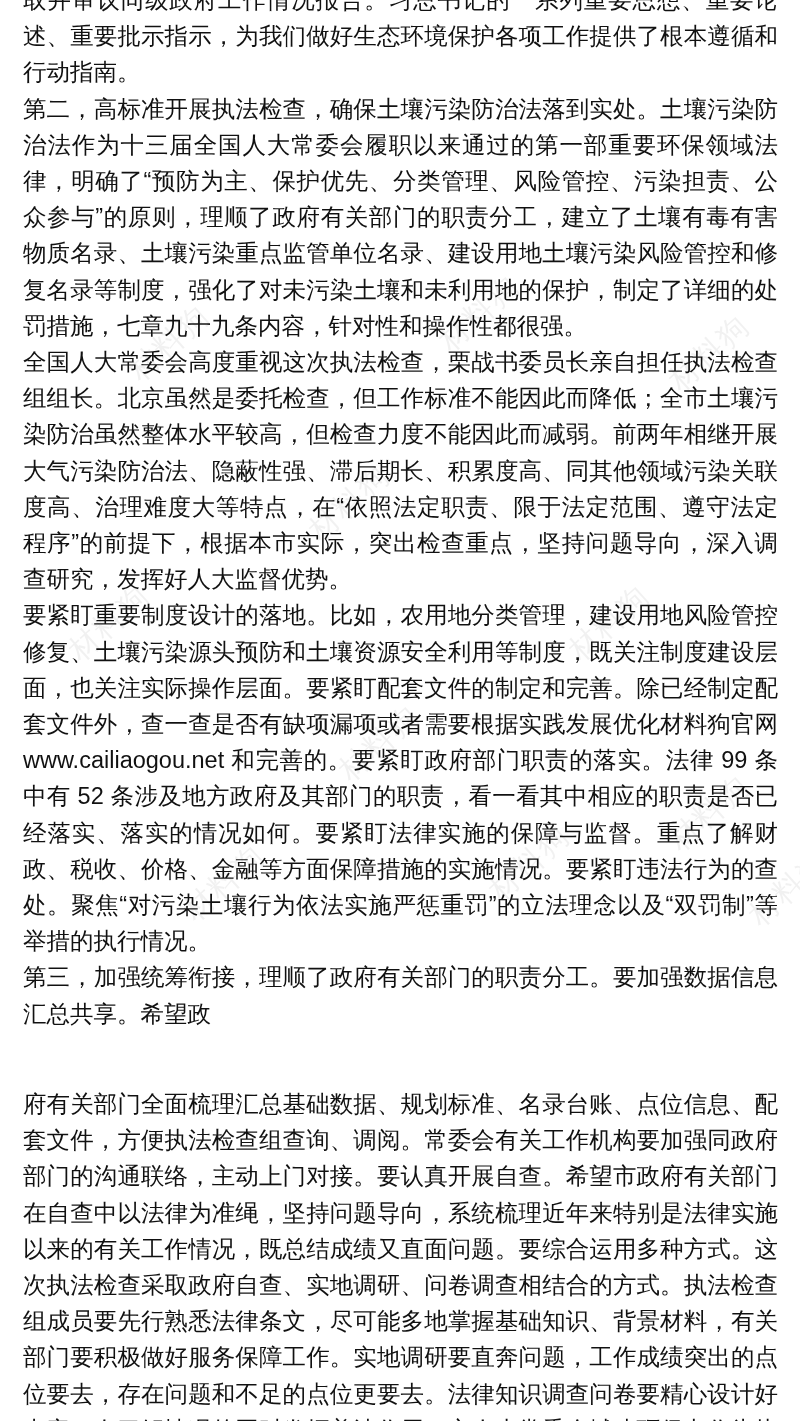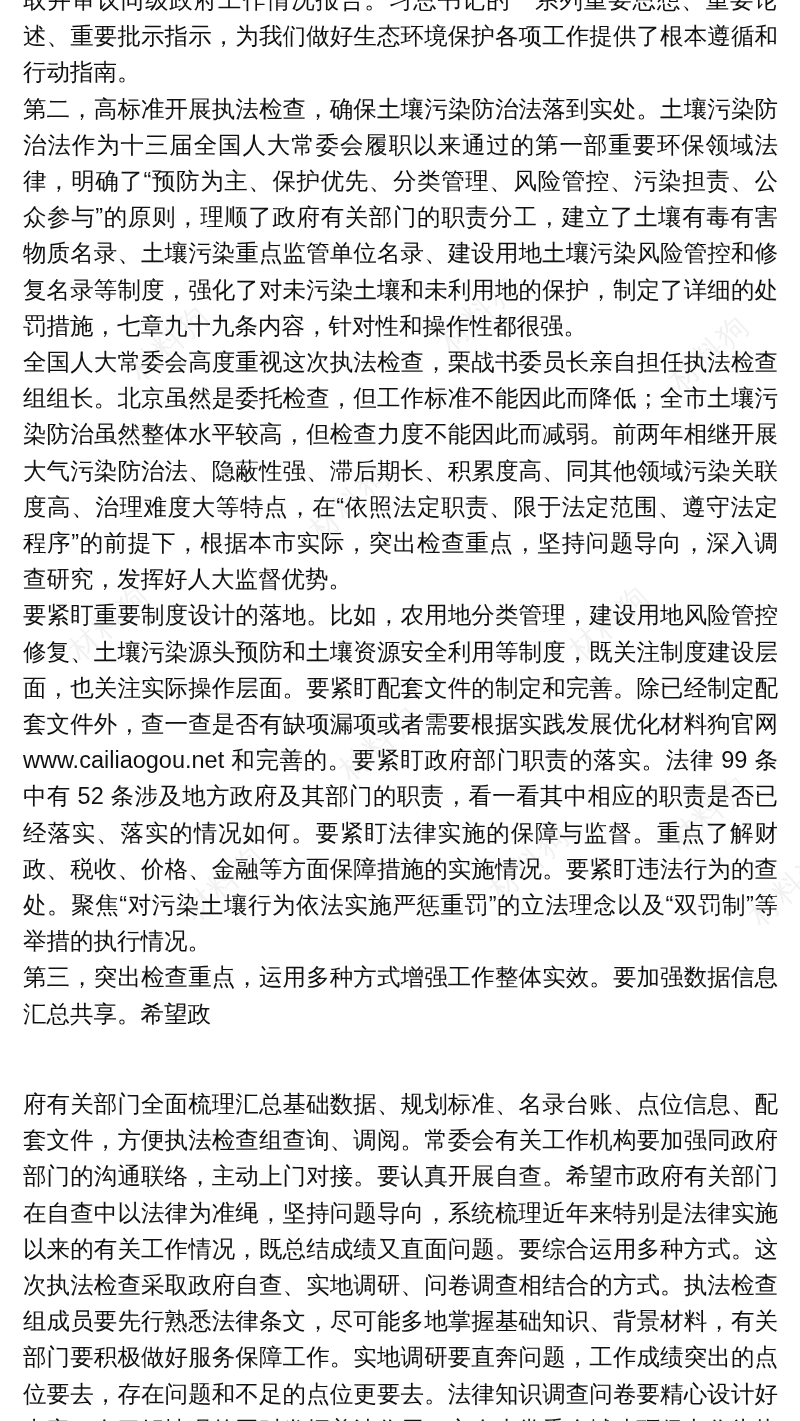--- a/index.html
+++ b/index.html
@@ -95,21 +95,21 @@
     <span class="wm" style="left:480px; top:880px;">材料狗</span>
     <span class="wm" style="left:740px; top:905px;">材料狗</span>
   </div>
 
   <div id="doc-body">
 
     <p class="para clip-top">取并审议同级政府工作情况报告。习总书记的一系列重要思想、重要论述、重要批示指示，为我们做好生态环境保护各项工作提供了根本遵循和行动指南。</p>
     <p class="para">第二，高标准开展执法检查，确保土壤污染防治法落到实处。土壤污染防治法作为十三届全国人大常委会履职以来通过的第一部重要环保领域法律，明确了“预防为主、保护优先、分类管理、风险管控、污染担责、公众参与”的原则，理顺了政府有关部门的职责分工，建立了土壤有毒有害物质名录、土壤污染重点监管单位名录、建设用地土壤污染风险管控和修复名录等制度，强化了对未污染土壤和未利用地的保护，制定了详细的处罚措施，七章九十九条内容，针对性和操作性都很强。</p>
     <p class="para">全国人大常委会高度重视这次执法检查，栗战书委员长亲自担任执法检查组组长。北京虽然是委托检查，但工作标准不能因此而降低；全市土壤污染防治虽然整体水平较高，但检查力度不能因此而减弱。前两年相继开展大气污染防治法、隐蔽性强、滞后期长、积累度高、同其他领域污染关联度高、治理难度大等特点，在“依照法定职责、限于法定范围、遵守法定程序”的前提下，根据本市实际，突出检查重点，坚持问题导向，深入调查研究，发挥好人大监督优势。</p>
     <p class="para">要紧盯重要制度设计的落地。比如，农用地分类管理，建设用地风险管控修复、土壤污染源头预防和土壤资源安全利用等制度，既关注制度建设层面，也关注实际操作层面。要紧盯配套文件的制定和完善。除已经制定配套文件外，查一查是否有缺项漏项或者需要根据实践发展优化材料狗官网 www.cailiaogou.net 和完善的。要紧盯政府部门职责的落实。法律 99 条中有 52 条涉及地方政府及其部门的职责，看一看其中相应的职责是否已经落实、落实的情况如何。要紧盯法律实施的保障与监督。重点了解财政、税收、价格、金融等方面保障措施的实施情况。要紧盯违法行为的查处。聚焦“对污染土壤行为依法实施严惩重罚”的立法理念以及“双罚制”等举措的执行情况。</p>
-    <p class="para">第三，突出检查重点，运用多种方式增强工作整体实效。要加强数据信息汇总共享。希望政</p>
+    <p class="para">第三，加强统筹衔接，理顺了政府有关部门的职责分工。要加强数据信息汇总共享。希望政</p>
 
     <div class="page-break-gap"></div>
 
     <p class="para">府有关部门全面梳理汇总基础数据、规划标准、名录台账、点位信息、配套文件，方便执法检查组查询、调阅。常委会有关工作机构要加强同政府部门的沟通联络，主动上门对接。要认真开展自查。希望市政府有关部门在自查中以法律为准绳，坚持问题导向，系统梳理近年来特别是法律实施以来的有关工作情况，既总结成绩又直面问题。要综合运用多种方式。这次执法检查采取政府自查、实地调研、问卷调查相结合的方式。执法检查组成员要先行熟悉法律条文，尽可能多地掌握基础知识、背景材料，有关部门要积极做好服务保障工作。实地调研要直奔问题，工作成绩突出的点位要去，存在问题和不足的点位更要去。法律知识调查问卷要精心设计好内容，在了解情况的同时发挥普法作用。市人大常委会城建环保办作为执法检查组的办事机构，要倒排工期、细化方案，按时间节点推进各项任务落实，高标准起草执法检查报告，牵头做好执法检查各项具体协调和保障工作。其他工作机构要做好协同配合。</p>
 
   </div>
 
 </div>
 
 </body></html>

